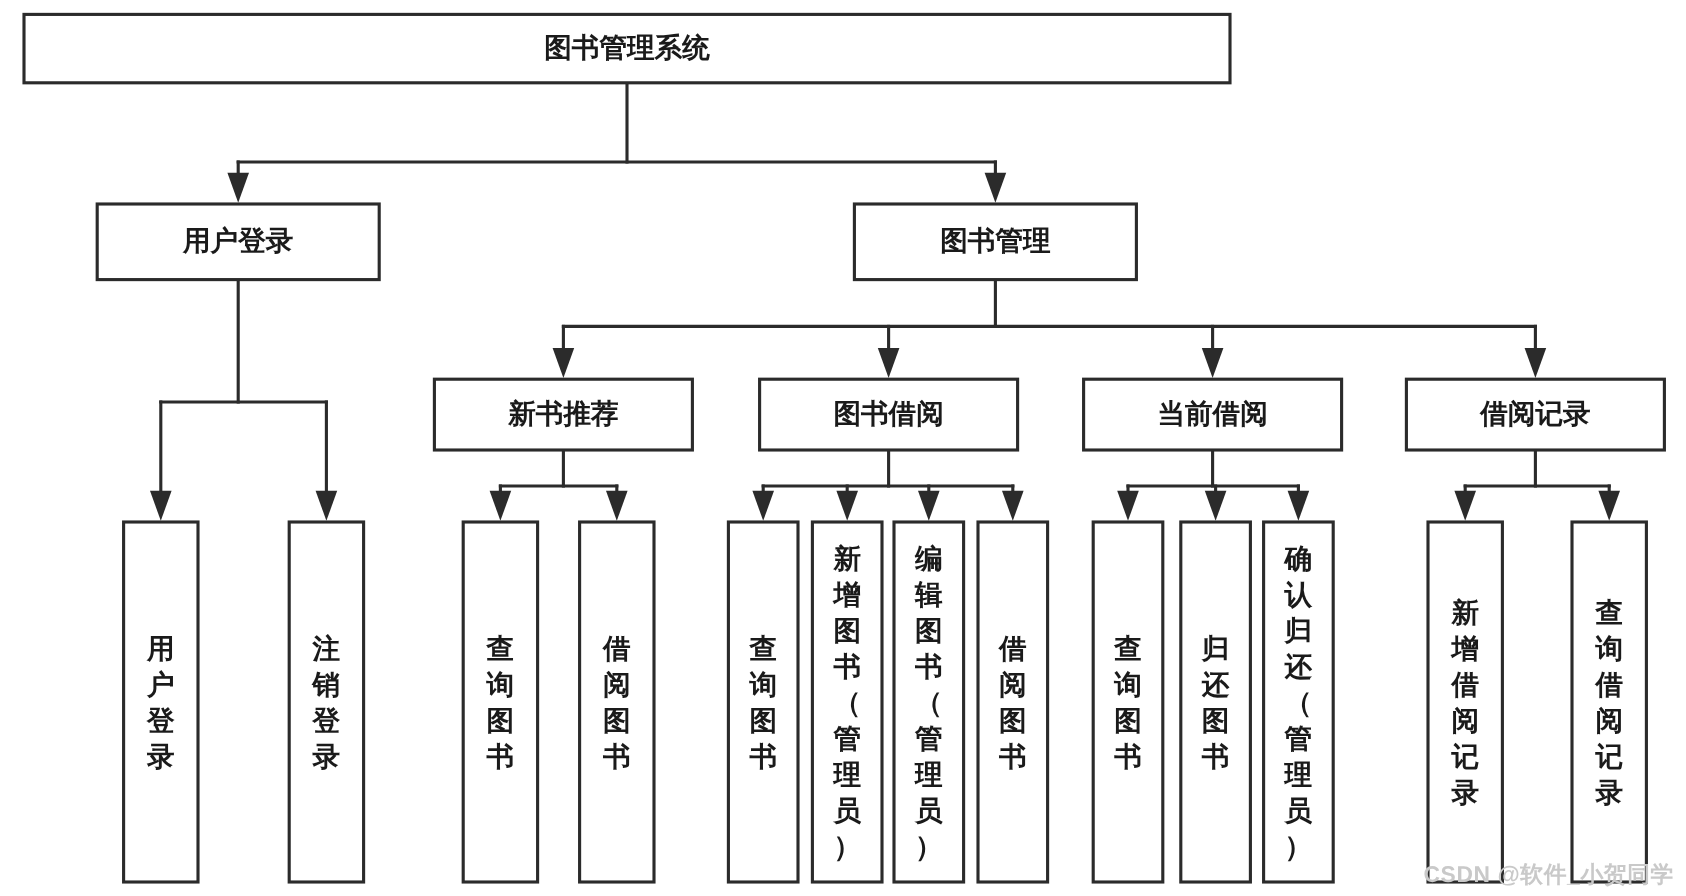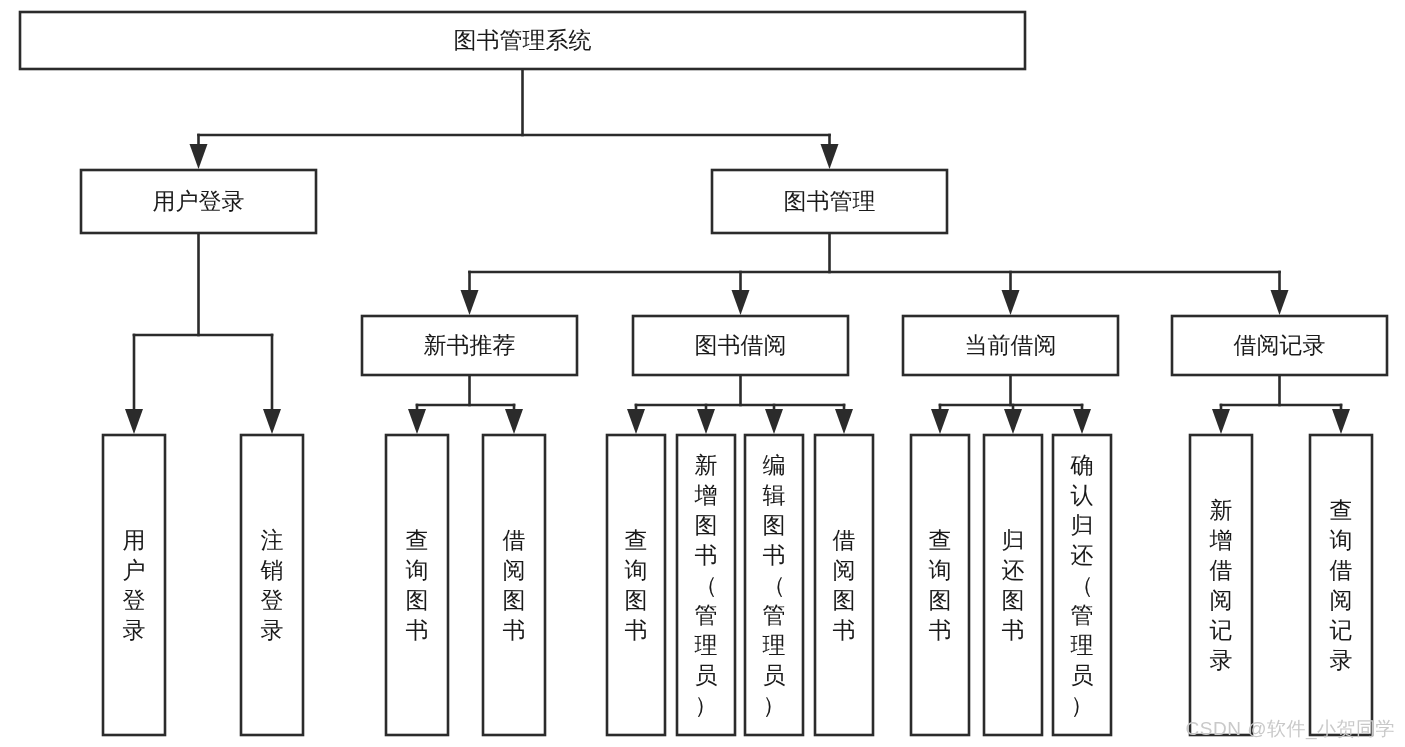--- a/index.html
+++ b/index.html
@@ -9,20 +9,21 @@
   }
   body {
     font-family: "Liberation Sans", "DejaVu Sans", sans-serif;
   }
   #diagram-root {
     position: relative;
     width: 1405px;
     height: 747px;
     background: #ffffff;
     overflow: hidden;
+    font-weight: bold;
   }
   svg.flow-svg {
     position: absolute;
     left: 0;
     top: 0;
     width: 1405px;
     height: 747px;
   }
   .node-box {
     fill: #ffffff;

